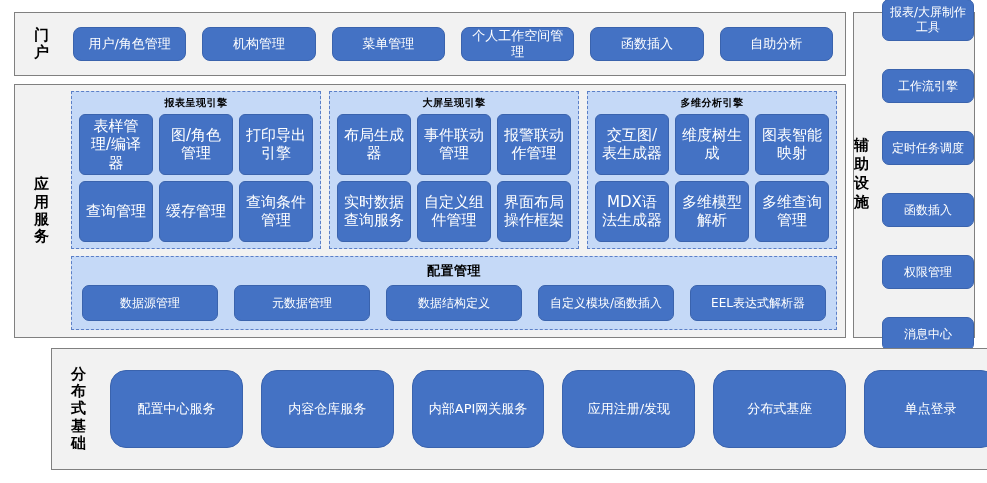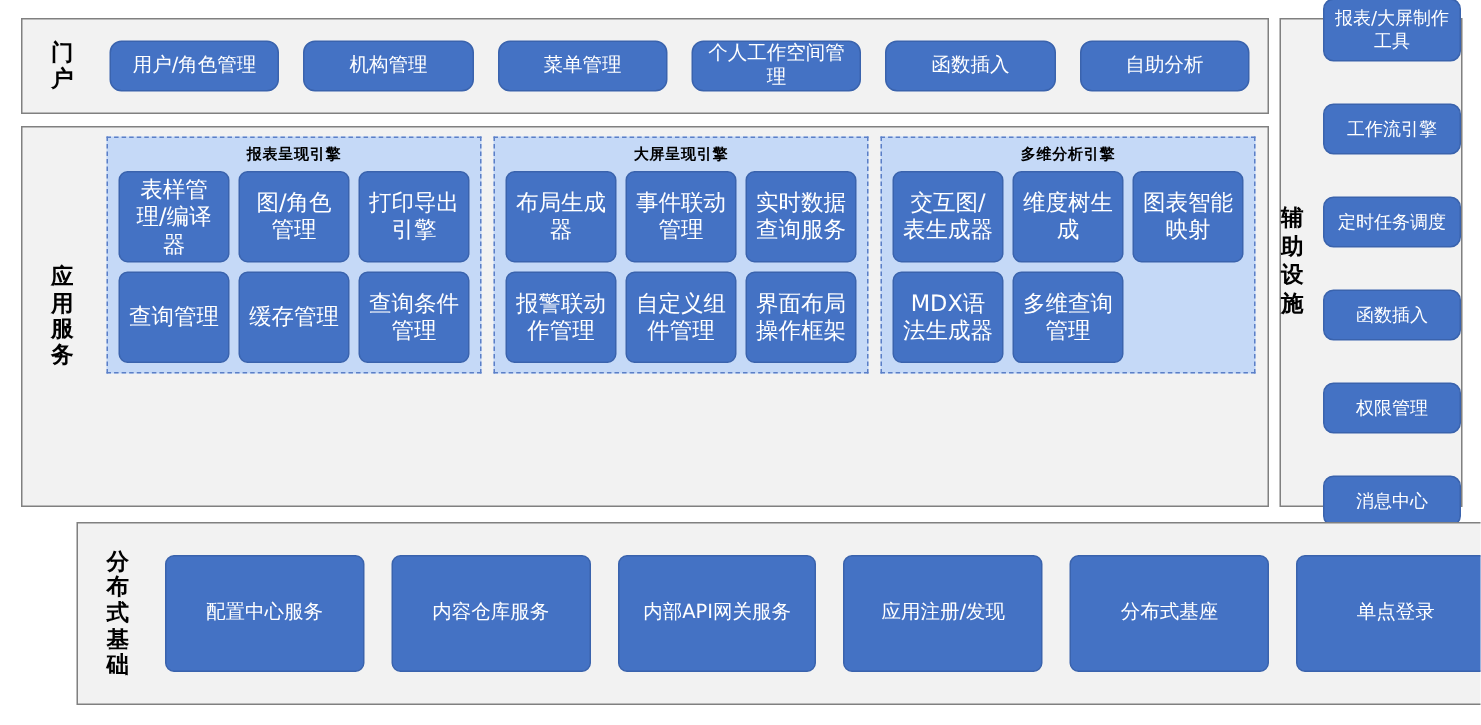--- a/index.html
+++ b/index.html
@@ -97,21 +97,21 @@
   .config .etitle{
     text-align:center;font-size:13px;font-weight:bold;color:#000;
     margin:2px 0 5px 0;letter-spacing:.5px;
   }
   .config .crow{flex:1;display:flex;gap:16px;align-items:stretch;}
   .config .btn{flex:1 1 0;font-size:12px;border-radius:7px;}
 
   
   #dist{left:14px;top:348px;width:961px;height:122px;margin-left:37px;}
   #dist .body{flex:1;display:flex;align-items:center;gap:18px;padding:0 14px 0 4px;}
-  #dist .btn{flex:1 1 0;height:78px;border-radius:6px;font-size:13px;}
+  #dist .btn{flex:1 1 0;height:78px;border-radius:16px;font-size:13px;}
 </style>
 </head>
 <body>
 
 <div class="canvas">
 
   <div class="section" id="portal">
     <div class="side-label label-2col">
       <span>门户</span>
     </div>
@@ -155,40 +155,51 @@
             <div class="btn">缓存管理</div>
             <div class="btn">查询条件管理</div>
           </div>
         </div>
 
         <div class="engine">
           <div class="etitle">大屏呈现引擎</div>
           <div class="egrid">
             <div class="btn">布局生成器</div>
             <div class="btn">事件联动管理</div>
+            <div class="btn">报警联动作管理</div>
             <div class="btn">实时数据查询服务</div>
-            <div class="btn">报警联动作管理</div>
             <div class="btn">自定义组件管理</div>
             <div class="btn">界面布局操作框架</div>
           </div>
         </div>
 
         <div class="engine">
           <div class="etitle">多维分析引擎</div>
           <div class="egrid">
             <div class="btn">交互图/表生成器</div>
             <div class="btn">维度树生成</div>
             <div class="btn">图表智能映射</div>
             <div class="btn">MDX语法生成器</div>
+            <div class="btn">多维模型解析</div>
             <div class="btn">多维查询管理</div>
           </div>
         </div>
 
       </div>
 
+      <div class="config">
+        <div class="etitle">配置管理</div>
+        <div class="crow">
+          <div class="btn">数据源管理</div>
+          <div class="btn">元数据管理</div>
+          <div class="btn">数据结构定义</div>
+          <div class="btn">自定义模块/函数插入</div>
+          <div class="btn">EEL表达式解析器</div>
+        </div>
+      </div>
 
     </div>
   </div>
 
   <div class="section" id="dist">
     <div class="side-label label-2col">
       <span>分布式基础</span>
     </div>
     <div class="body">
       <div class="btn">配置中心服务</div>

